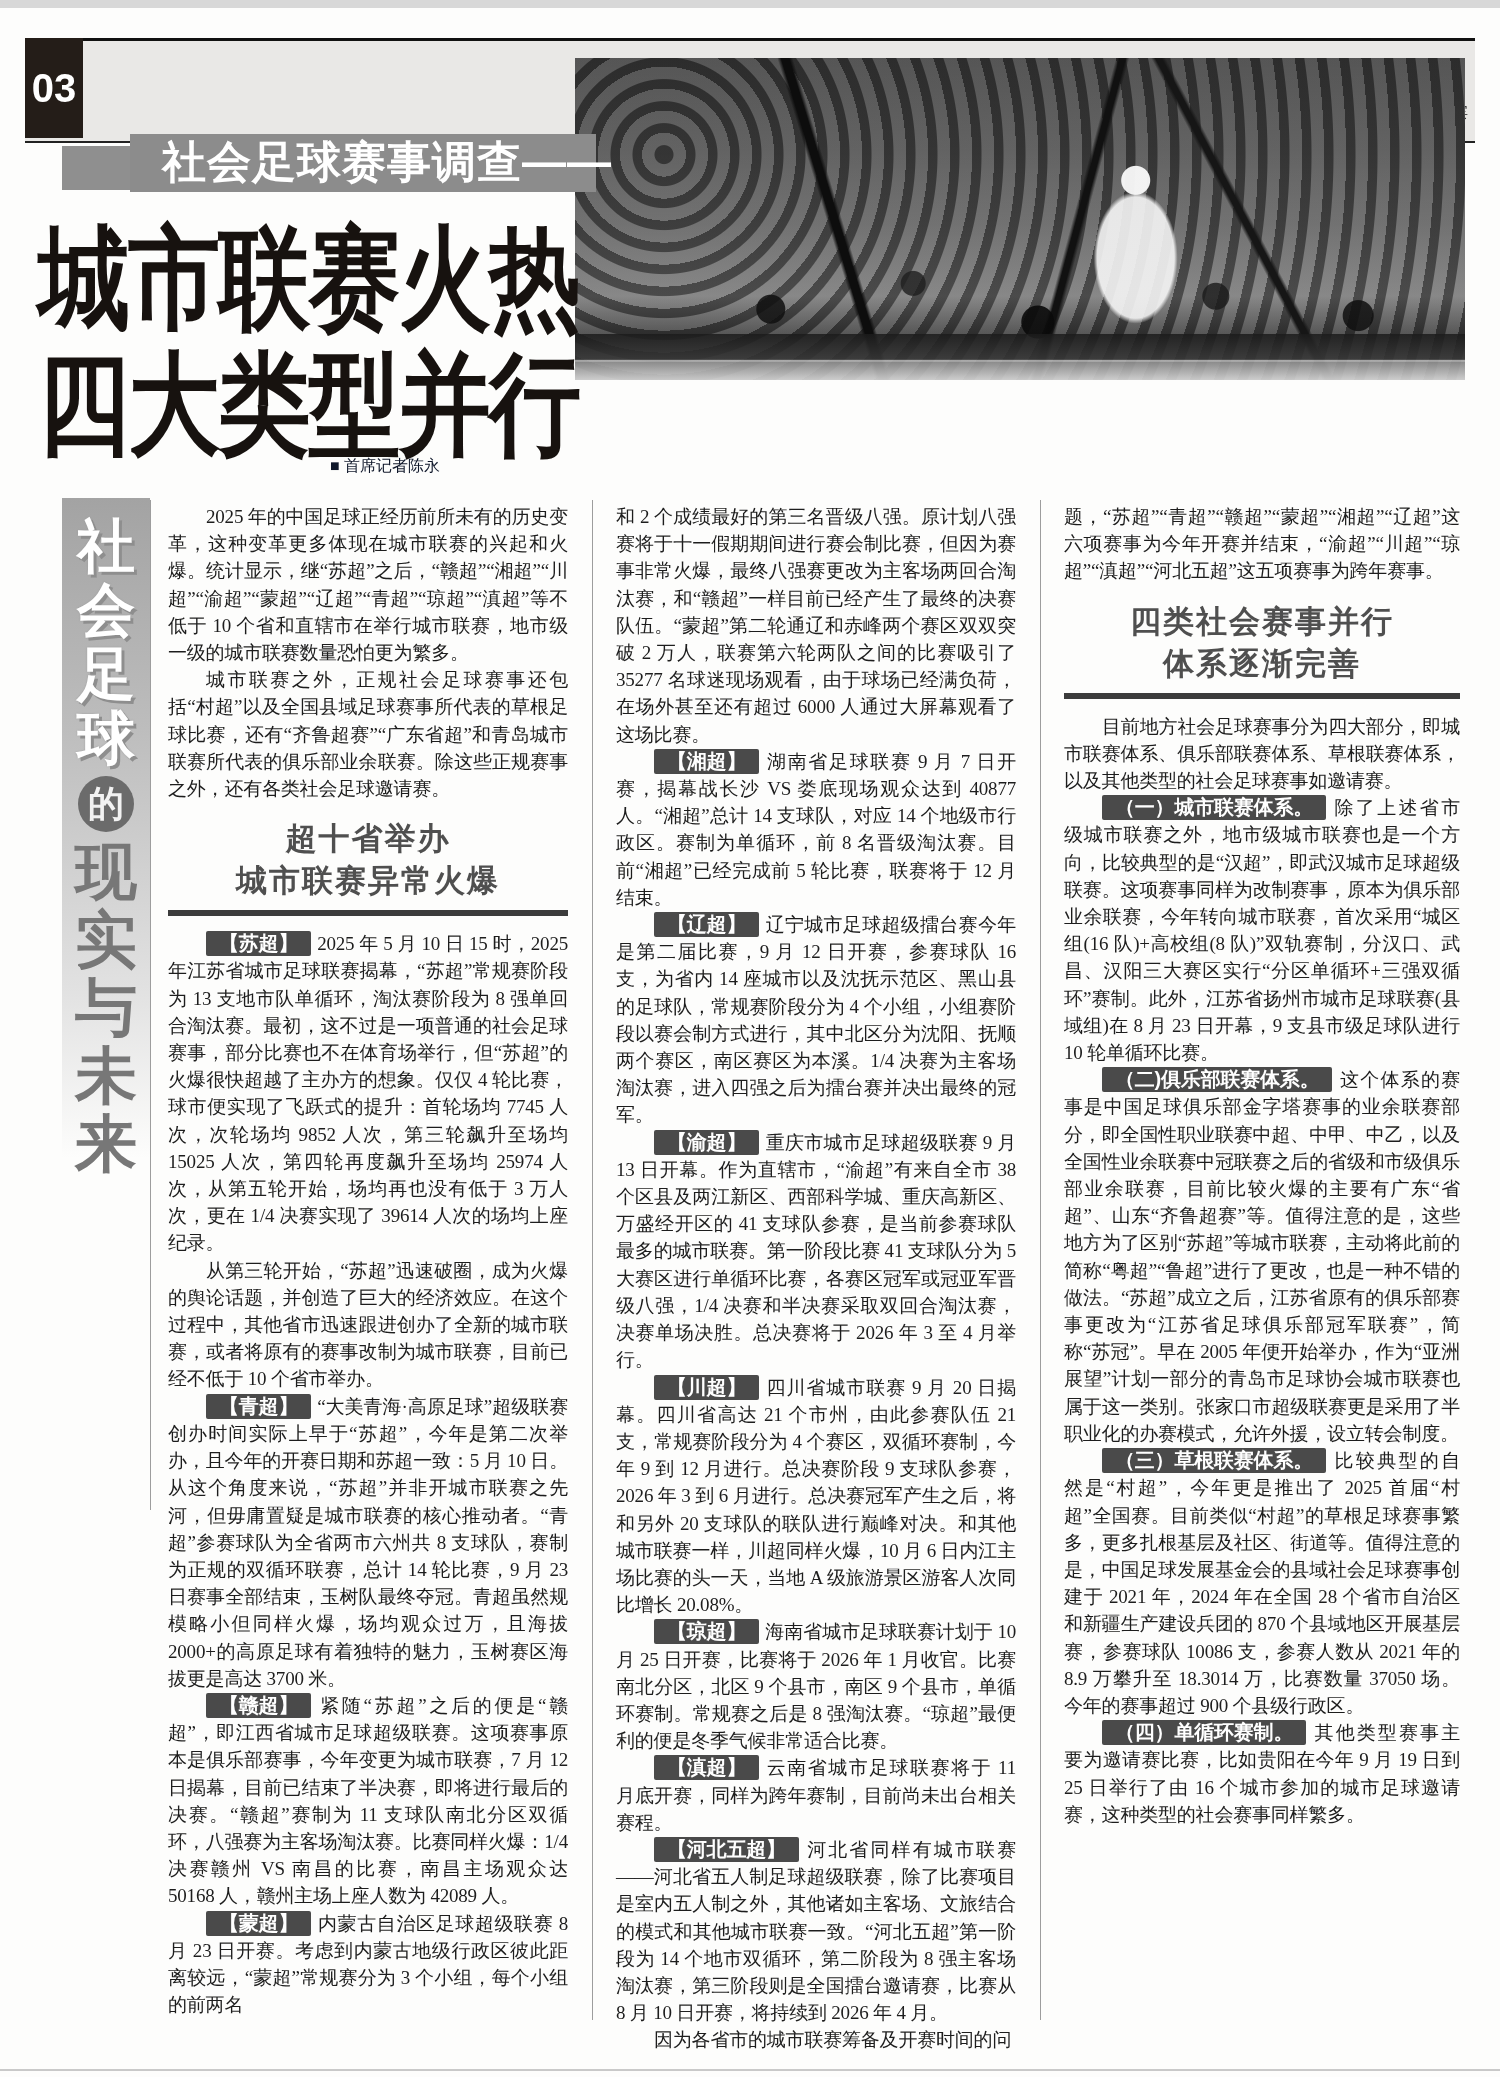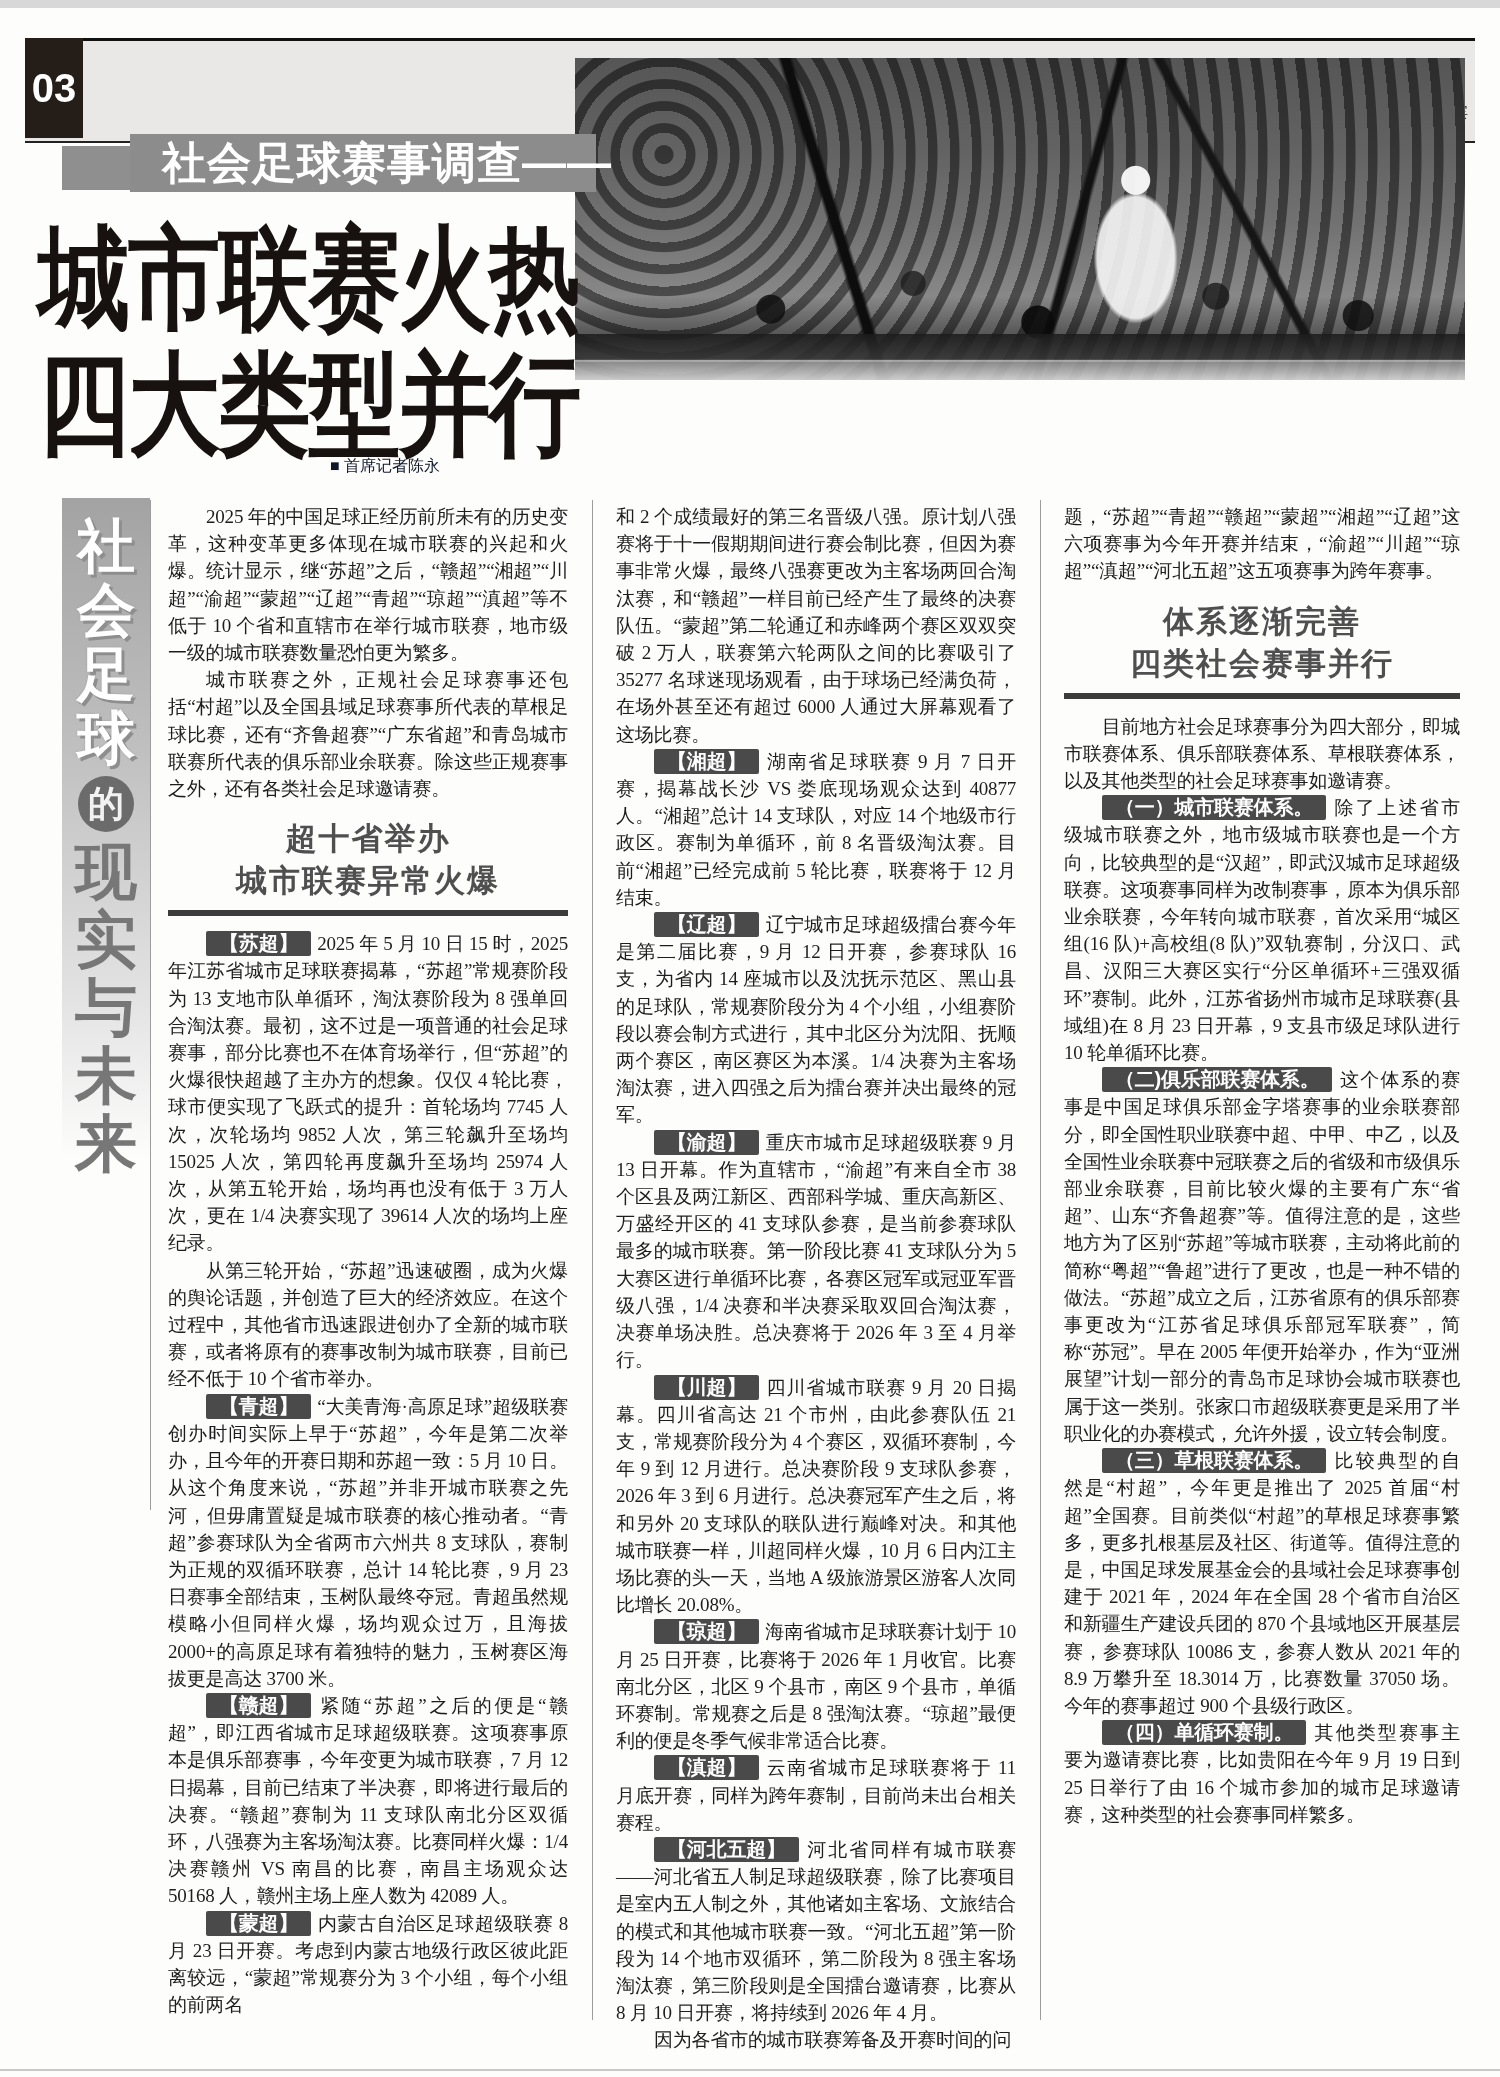--- a/index.html
+++ b/index.html
@@ -30,21 +30,21 @@
       linear-gradient(73deg, transparent 30.4%, #0d0d0d 30.8% 31.6%, transparent 32%),
       linear-gradient(105deg, transparent 55.4%, #111 55.8% 56.4%, transparent 56.8%),
       linear-gradient(62deg, transparent 70.4%, #161616 70.8% 71.4%, transparent 71.8%),
       repeating-radial-gradient(circle at 10% 30%, rgba(20,20,20,.55) 0 9px, rgba(120,120,120,.25) 10px 22px),
       linear-gradient(180deg,#4a4a4a 0%,#5b5b5b 28%,#707070 52%,#8d8d8d 74%,#3f3f3f 88%,#2c2c2c 100%);}
   #photo::after{content:"";position:absolute;left:0;bottom:0;width:100%;height:46px;
       background:linear-gradient(180deg,#1b1b1b,#3a3a3a 55%,#cfcfcf 58%,#9a9a9a 62%,#e6e6e6 100%);opacity:.85;}
 
   
   #kicker{position:absolute;left:130px;top:126px;width:466px;height:58px;background:#8c8c8c;
-          display:flex;align-items:center;padding-left:32px;box-sizing:border-box;}
+          display:flex;align-items:flex-end;padding-left:32px;box-sizing:border-box;}
   #kicker span{font-family:"Liberation Sans",sans-serif;font-weight:900;font-size:44px;color:#fff;
           letter-spacing:1px;white-space:nowrap;}
   .headline{position:absolute;left:38px;font-weight:900;font-size:112px;color:#17120f;
           white-space:nowrap;transform:scaleX(.82);transform-origin:left center;letter-spacing:-2px;}
   #headline1{top:196px;}
   #headline2{top:322px;}
   #byline{position:absolute;left:225px;top:448px;width:320px;text-align:center;
           font-family:"Liberation Sans",sans-serif;font-size:16px;color:#0f172a;}
 
   #deco-block{position:absolute;left:62px;top:138px;width:88px;height:44px;background:#8f8f8f;}
@@ -142,22 +142,22 @@
       <p class="body-p"><span class="tag">【渝超】</span>重庆市城市足球超级联赛 9 月 13 日开幕。作为直辖市，“渝超”有来自全市 38 个区县及两江新区、西部科学城、重庆高新区、万盛经开区的 41 支球队参赛，是当前参赛球队最多的城市联赛。第一阶段比赛 41 支球队分为 5 大赛区进行单循环比赛，各赛区冠军或冠亚军晋级八强，1/4 决赛和半决赛采取双回合淘汰赛，决赛单场决胜。总决赛将于 2026 年 3 至 4 月举行。</p>
       <p class="body-p"><span class="tag">【川超】</span>四川省城市联赛 9 月 20 日揭幕。四川省高达 21 个市州，由此参赛队伍 21 支，常规赛阶段分为 4 个赛区，双循环赛制，今年 9 到 12 月进行。总决赛阶段 9 支球队参赛，2026 年 3 到 6 月进行。总决赛冠军产生之后，将和另外 20 支球队的联队进行巅峰对决。和其他城市联赛一样，川超同样火爆，10 月 6 日内江主场比赛的头一天，当地 A 级旅游景区游客人次同比增长 20.08%。</p>
       <p class="body-p"><span class="tag">【琼超】</span>海南省城市足球联赛计划于 10 月 25 日开赛，比赛将于 2026 年 1 月收官。比赛南北分区，北区 9 个县市，南区 9 个县市，单循环赛制。常规赛之后是 8 强淘汰赛。“琼超”最便利的便是冬季气候非常适合比赛。</p>
       <p class="body-p"><span class="tag">【滇超】</span>云南省城市足球联赛将于 11 月底开赛，同样为跨年赛制，目前尚未出台相关赛程。</p>
       <p class="body-p"><span class="tag">【河北五超】</span>河北省同样有城市联赛——河北省五人制足球超级联赛，除了比赛项目是室内五人制之外，其他诸如主客场、文旅结合的模式和其他城市联赛一致。“河北五超”第一阶段为 14 个地市双循环，第二阶段为 8 强主客场淘汰赛，第三阶段则是全国擂台邀请赛，比赛从 8 月 10 日开赛，将持续到 2026 年 4 月。</p>
       <p class="body-p">因为各省市的城市联赛筹备及开赛时间的问</p>
     </div>
   <div id="col3" class="col">
       <p class="body-p noindent">题，“苏超”“青超”“赣超”“蒙超”“湘超”“辽超”这六项赛事为今年开赛并结束，“渝超”“川超”“琼超”“滇超”“河北五超”这五项赛事为跨年赛事。</p>
       <div class="col-heading">
+        <div>四类社会赛事并行</div>
         <div>体系逐渐完善</div>
-        <div>四类社会赛事并行</div>
       </div>
       <div class="heading-rule"></div>
       <p class="body-p">目前地方社会足球赛事分为四大部分，即城市联赛体系、俱乐部联赛体系、草根联赛体系，以及其他类型的社会足球赛事如邀请赛。</p>
       <p class="body-p"><span class="tag">（一）城市联赛体系。</span>除了上述省市级城市联赛之外，地市级城市联赛也是一个方向，比较典型的是“汉超”，即武汉城市足球超级联赛。这项赛事同样为改制赛事，原本为俱乐部业余联赛，今年转向城市联赛，首次采用“城区组(16 队)+高校组(8 队)”双轨赛制，分汉口、武昌、汉阳三大赛区实行“分区单循环+三强双循环”赛制。此外，江苏省扬州市城市足球联赛(县域组)在 8 月 23 日开幕，9 支县市级足球队进行 10 轮单循环比赛。</p>
       <p class="body-p"><span class="tag">（二)俱乐部联赛体系。</span>这个体系的赛事是中国足球俱乐部金字塔赛事的业余联赛部分，即全国性职业联赛中超、中甲、中乙，以及全国性业余联赛中冠联赛之后的省级和市级俱乐部业余联赛，目前比较火爆的主要有广东“省超”、山东“齐鲁超赛”等。值得注意的是，这些地方为了区别“苏超”等城市联赛，主动将此前的简称“粤超”“鲁超”进行了更改，也是一种不错的做法。“苏超”成立之后，江苏省原有的俱乐部赛事更改为“江苏省足球俱乐部冠军联赛”，简称“苏冠”。早在 2005 年便开始举办，作为“亚洲展望”计划一部分的青岛市足球协会城市联赛也属于这一类别。张家口市超级联赛更是采用了半职业化的办赛模式，允许外援，设立转会制度。</p>
       <p class="body-p"><span class="tag">（三）草根联赛体系。</span>比较典型的自然是“村超”，今年更是推出了 2025 首届“村超”全国赛。目前类似“村超”的草根足球赛事繁多，更多扎根基层及社区、街道等。值得注意的是，中国足球发展基金会的县域社会足球赛事创建于 2021 年，2024 年在全国 28 个省市自治区和新疆生产建设兵团的 870 个县域地区开展基层赛，参赛球队 10086 支，参赛人数从 2021 年的 8.9 万攀升至 18.3014 万，比赛数量 37050 场。今年的赛事超过 900 个县级行政区。</p>
       <p class="body-p"><span class="tag">（四）单循环赛制。</span>其他类型赛事主要为邀请赛比赛，比如贵阳在今年 9 月 19 日到 25 日举行了由 16 个城市参加的城市足球邀请赛，这种类型的社会赛事同样繁多。</p>
     </div>
 
   <div id="bottom-line"></div>

